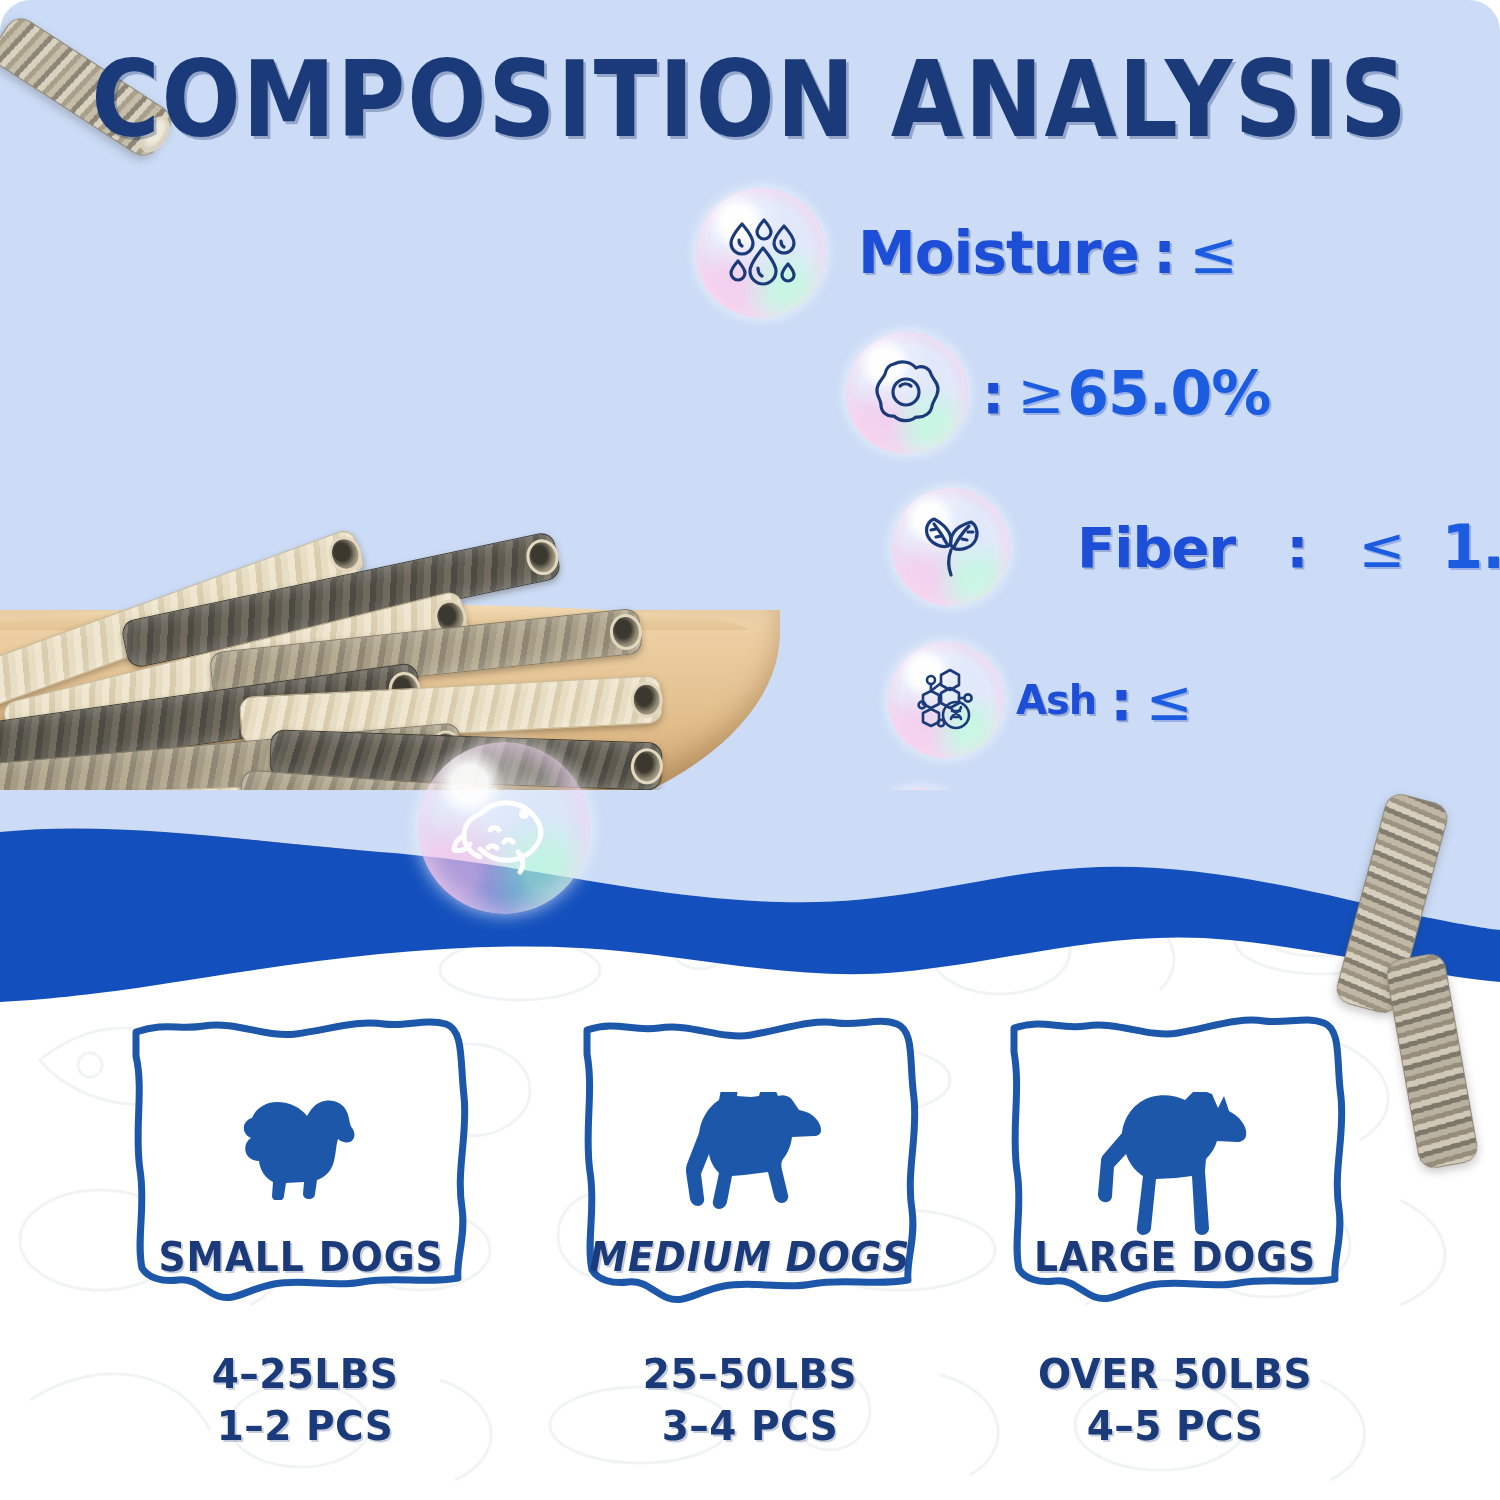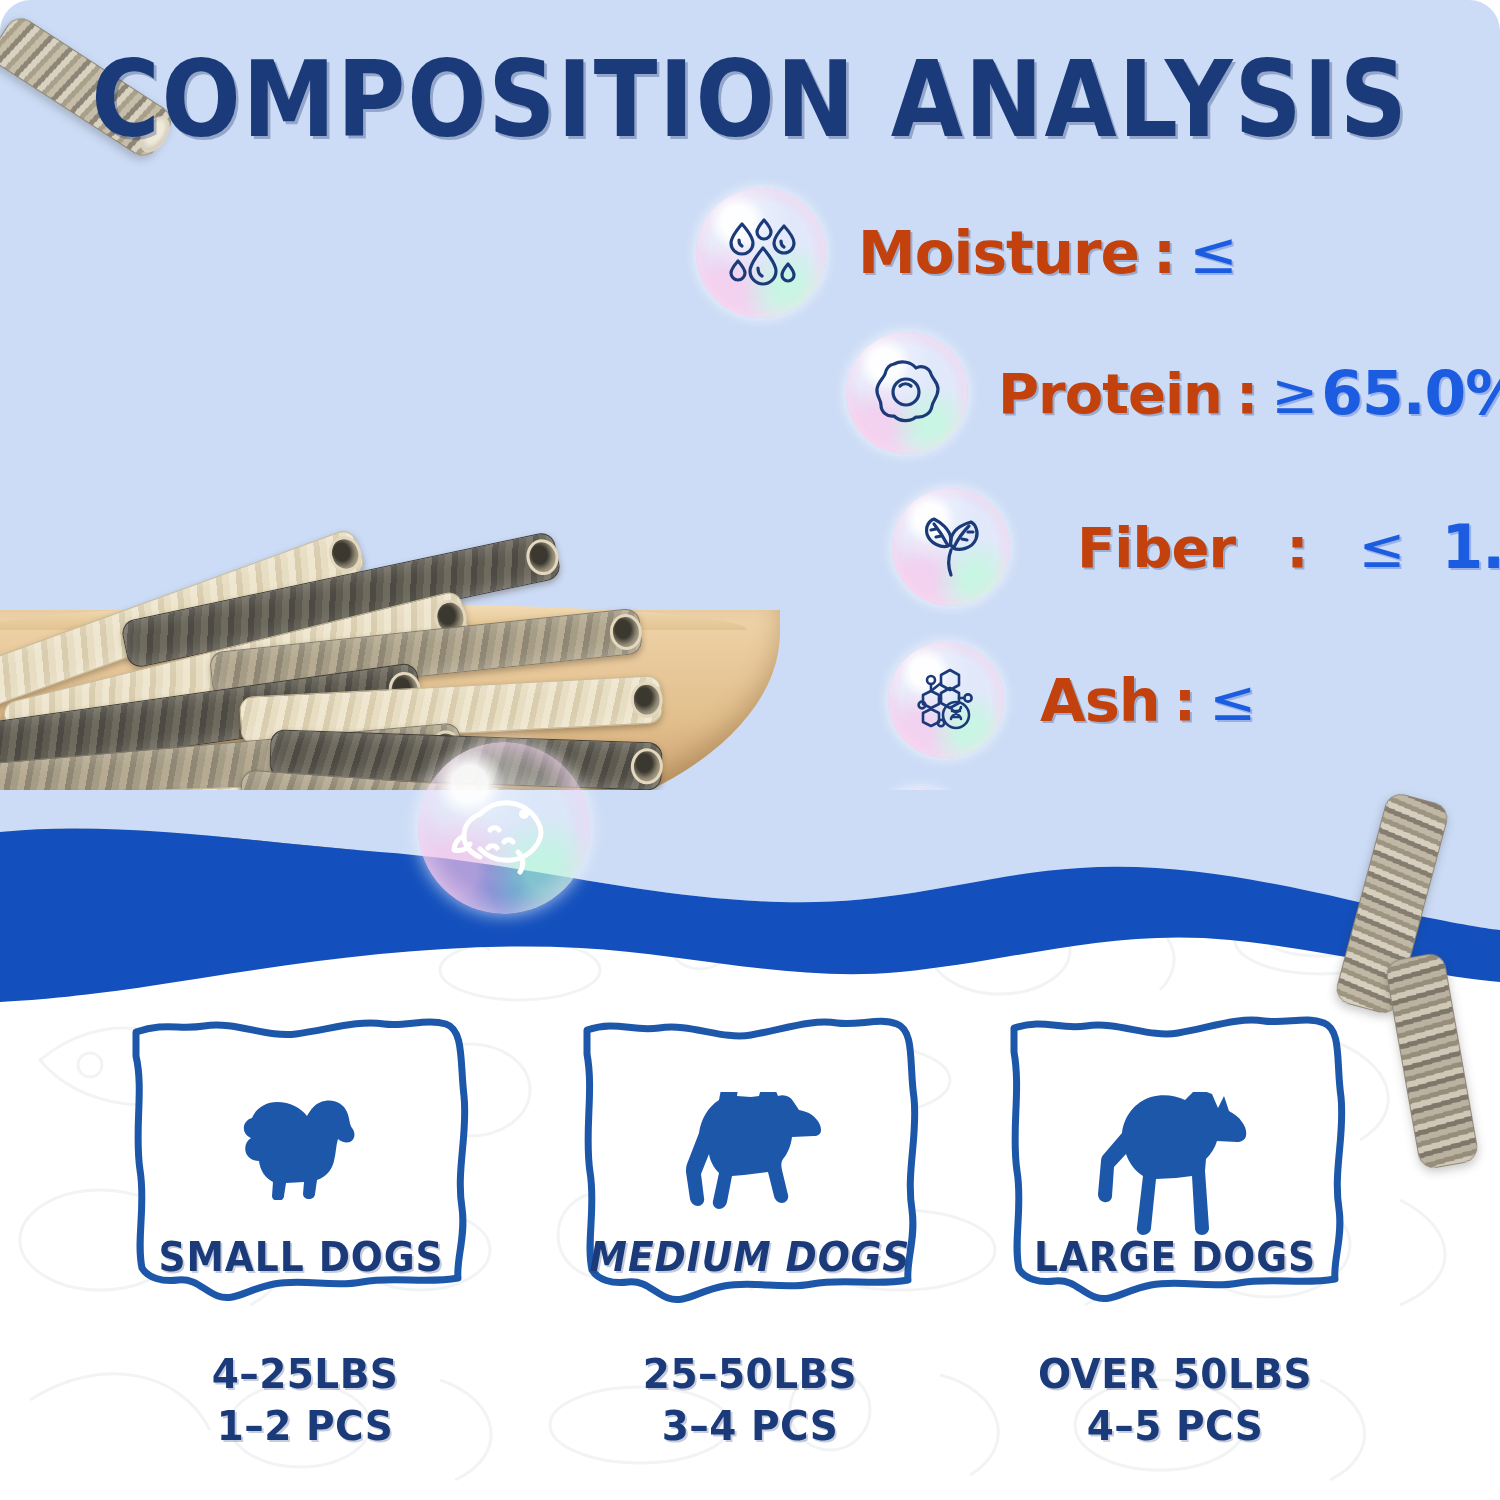--- a/index.html
+++ b/index.html
@@ -93,21 +93,21 @@
     position:relative;border-radius:50%;flex:0 0 auto;
     background:
       radial-gradient(circle at 32% 26%, rgba(255,255,255,.95) 0 12%, rgba(255,255,255,.25) 22%, rgba(255,255,255,0) 38%),
       radial-gradient(circle at 72% 78%, rgba(180,255,210,.55) 0 10%, rgba(180,255,210,0) 34%),
       radial-gradient(circle at 22% 80%, rgba(255,190,230,.55) 0 12%, rgba(255,190,230,0) 38%),
       radial-gradient(circle at 50% 50%, rgba(226,232,250,.95) 0 54%, rgba(236,205,235,.85) 72%, rgba(205,245,225,.85) 84%, rgba(244,222,246,.9) 93%, rgba(255,255,255,.55) 100%);
     box-shadow:0 0 14px rgba(255,255,255,.75), inset 0 0 20px rgba(255,255,255,.5);
   }
   .bubble svg{position:absolute;left:50%;top:50%;transform:translate(-50%,-50%);}
   .nlabel{
-    font-family:"DejaVu Sans", sans-serif;font-weight:700;color:#c2410c;
+    font-family:"DejaVu Sans", sans-serif;font-weight:700;color:#1d4ed8;
     text-shadow:2px 2px 0 rgba(25,50,110,.28);
     letter-spacing:-1px;white-space:nowrap;
   }
   .nvalue{
     font-family:"DejaVu Sans", sans-serif;font-weight:700;color:#1c5ce0;
     text-shadow:2px 2px 0 rgba(25,70,190,.28);
     letter-spacing:-1px;white-space:nowrap;
   }
 
   
@@ -216,21 +216,20 @@
       </div>
 
       <div class="nrow" style="left:186px;top:152px;">
         <div class="bubble" style="width:122px;height:122px;">
           <svg width="74" height="74" viewBox="0 0 74 74" fill="none" stroke="#1b3a7a" stroke-width="3.2" stroke-linecap="round" stroke-linejoin="round">
             <path d="M24 8c8-4 17-2 22 4 5-3 13-1 15 6 2 6 7 8 7 15 0 8-5 11-6 17-1 7-8 12-16 11-6 5-16 5-22-1-7 1-13-4-13-11 0-6-5-9-4-16 1-7 6-10 8-15 1-5 4-9 9-10z"></path>
             <circle cx="36" cy="36" r="13"></circle>
             <path d="M30 30c3-3 8-3 11 0"></path>
           </svg>
         </div>
-        <div class="nlabel" style="font-size:56px;margin-left:30px;">Protein</div>
         <div class="nlabel" style="font-size:56px;margin-left:14px;">:</div>
         <div class="nvalue" style="font-size:56px;margin-left:14px;font-weight:400;">≥</div>
         <div class="nvalue" style="font-size:60px;margin-left:4px;">65.0%</div>
       </div>
 
       <div class="nrow" style="left:232px;top:308px;gap:37px;">
         <div class="bubble" style="width:118px;height:118px;">
           <svg width="70" height="70" viewBox="0 0 70 70" fill="none" stroke="#1b3a7a" stroke-width="3.2" stroke-linecap="round" stroke-linejoin="round">
             <path d="M32 34C26 36 14 32 11 22 9 14 14 8 18 7c6 3 16 10 17 20 0 3-1 6-3 7z"></path>
             <path d="M18 12c4 5 9 12 13 20"></path>
@@ -259,21 +258,21 @@
             <circle cx="11" cy="40" r="3.4"></circle>
             <circle cx="57" cy="33" r="3.6"></circle>
               <path d="M48 33h5"></path>
             <circle cx="30" cy="58" r="3.2"></circle>
             <path d="M20 26l10-8M28 34l2 0"></path>
             <circle cx="45" cy="50" r="13"></circle>
             <path d="M40 42c0 5 10 7 10 12M50 42c0 5-10 7-10 12"></path>
             <path d="M41 46h8M41 52h8"></path>
           </svg>
         </div>
-        <div class="nlabel" style="font-size:59px;margin-left:36px;">Ash</div>
+        <div class="nlabel" style="font-size:40px;margin-left:12px;">Ash</div>
         <div class="nlabel" style="font-size:56px;margin-left:14px;">:</div>
         <div class="nvalue" style="font-size:56px;margin-left:14px;font-weight:400;">≤</div>
       </div>
 
       <div class="nrow" style="left:206px;top:608px;">
         <div class="bubble" style="width:108px;height:108px;">
           <svg width="66" height="66" viewBox="0 0 66 66" fill="none" stroke="#1b3a7a" stroke-width="3" stroke-linecap="round" stroke-linejoin="round">
             <path d="M45 6c0 0-12 13-12 20a12 12 0 0 0 24 0c0-7-12-20-12-20z"></path>
             <path d="M26 14c0 0-16 17-16 27a16 16 0 0 0 32 0c0-10-16-27-16-27z"></path>
             <circle cx="26" cy="41" r="13" stroke-width="2.4"></circle>

